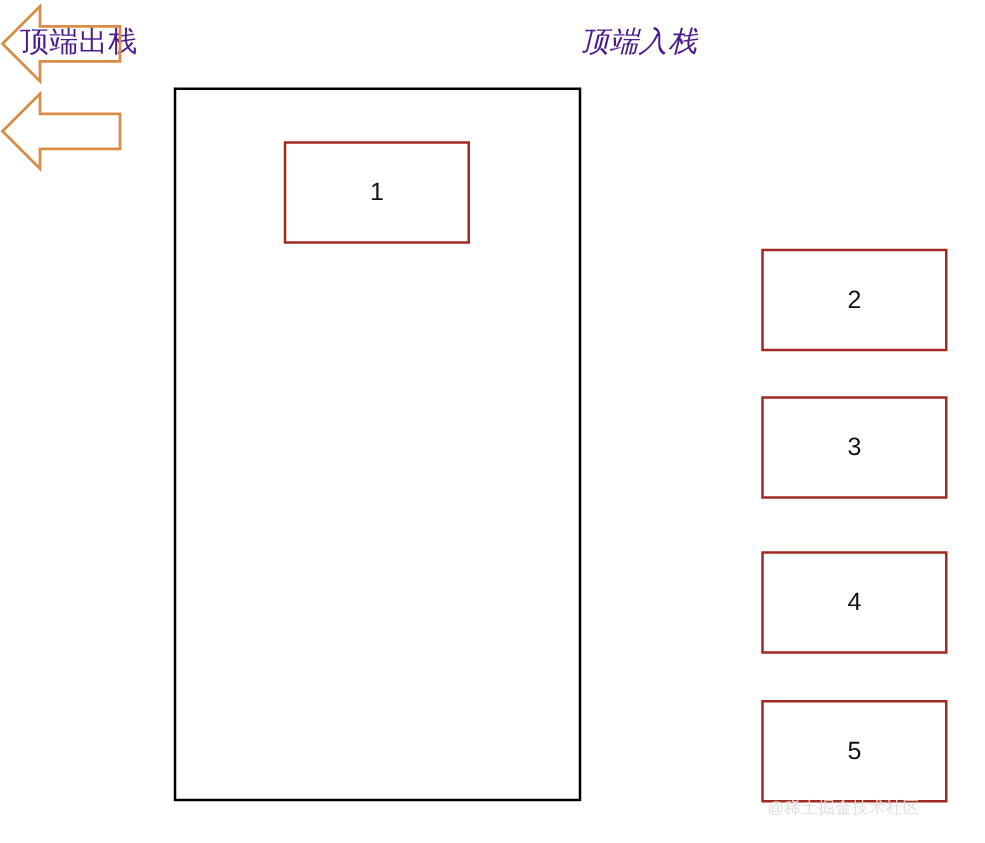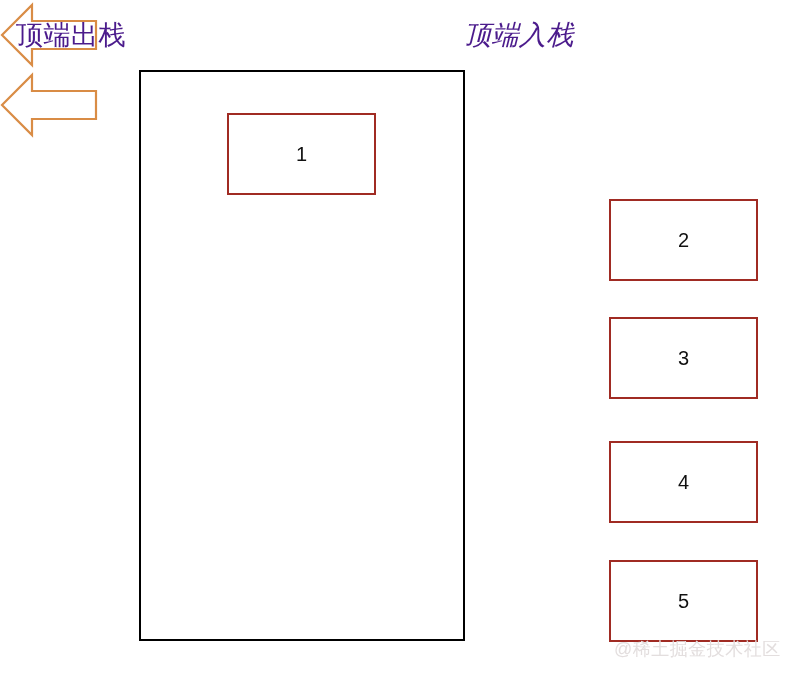--- a/index.html
+++ b/index.html
@@ -14,21 +14,21 @@
     position: relative;
     width: 788px;
     height: 674px;
     background: #ffffff;
     overflow: hidden;
   }
 
   
   .op-label {
     position: absolute;
-    font-size: 27px;
+    font-size: 23px;
     line-height: 1;
     color: #4B1B8C;
     white-space: nowrap;
     letter-spacing: 0.5px;
   }
   #label-pop  { left: 16px;  top: 22px; }
   #label-push { left: 464px; top: 22px; font-style: italic; }
 
   
   .arrow-svg {
@@ -80,21 +80,21 @@
   #box-2 { left: 609px; top: 199px; width: 149px; height: 82px; }
   #box-3 { left: 609px; top: 317px; width: 149px; height: 82px; }
   #box-4 { left: 609px; top: 441px; width: 149px; height: 82px; }
   #box-5 { left: 609px; top: 560px; width: 149px; height: 82px; }
 
   
   #watermark {
     position: absolute;
     left: 614px;
     top: 637px;
-    font-size: 18px;
+    font-size: 13px;
     color: #E3DEDE;
     white-space: nowrap;
     letter-spacing: 0.5px;
     user-select: none;
   }
 </style>
 </head>
 <body>
 
 <div id="canvas">

